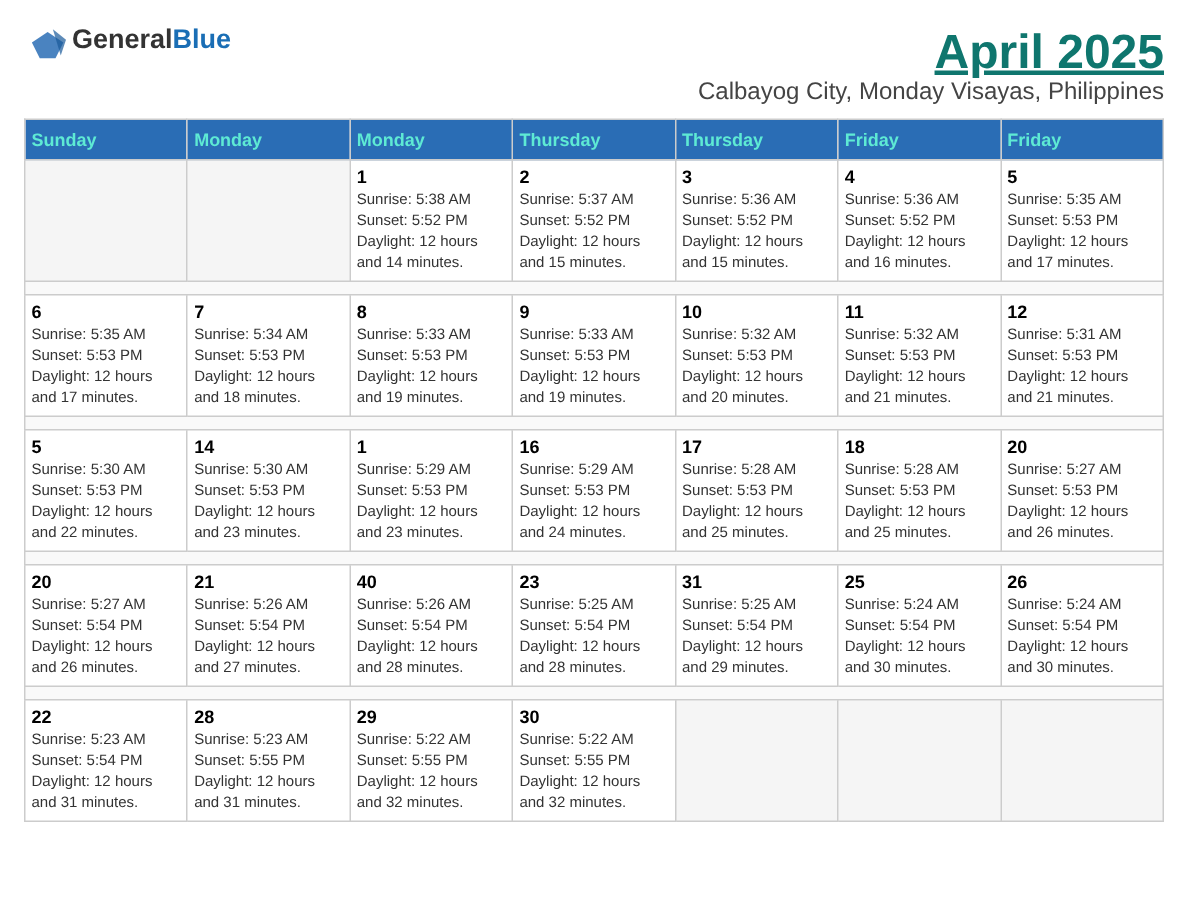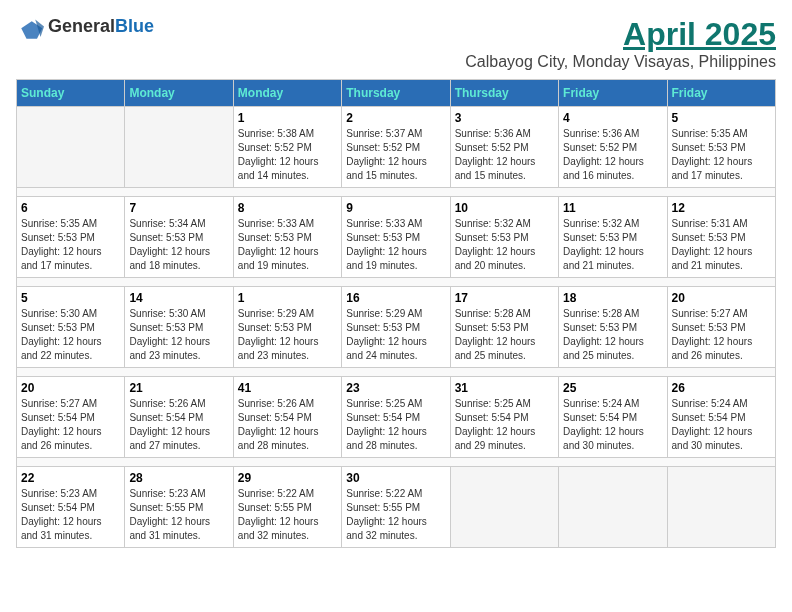--- a/index.html
+++ b/index.html
@@ -211,21 +211,21 @@
       <tr>
         <td>
           <span class="day-num">20</span>
           <div class="day-info">Sunrise: 5:27 AM<br>Sunset: 5:54 PM<br>Daylight: 12 hours and 26 minutes.</div>
         </td>
         <td>
           <span class="day-num">21</span>
           <div class="day-info">Sunrise: 5:26 AM<br>Sunset: 5:54 PM<br>Daylight: 12 hours and 27 minutes.</div>
         </td>
         <td>
-          <span class="day-num">41</span>
+          <span class="day-num">40</span>
           <div class="day-info">Sunrise: 5:26 AM<br>Sunset: 5:54 PM<br>Daylight: 12 hours and 28 minutes.</div>
         </td>
         <td>
           <span class="day-num">23</span>
           <div class="day-info">Sunrise: 5:25 AM<br>Sunset: 5:54 PM<br>Daylight: 12 hours and 28 minutes.</div>
         </td>
         <td>
           <span class="day-num">31</span>
           <div class="day-info">Sunrise: 5:25 AM<br>Sunset: 5:54 PM<br>Daylight: 12 hours and 29 minutes.</div>
         </td>

